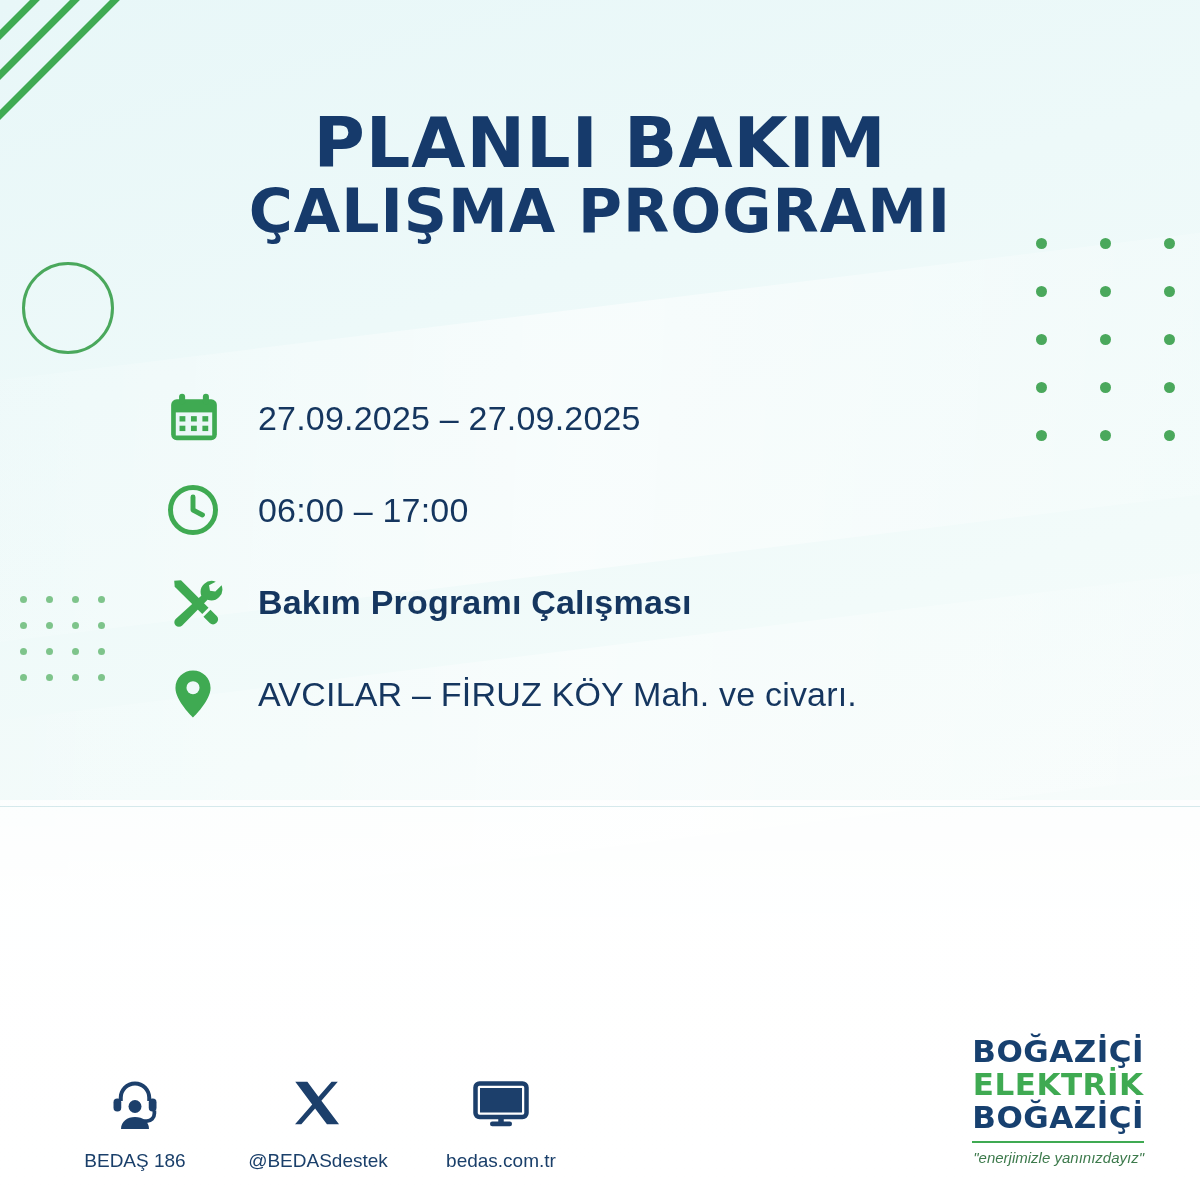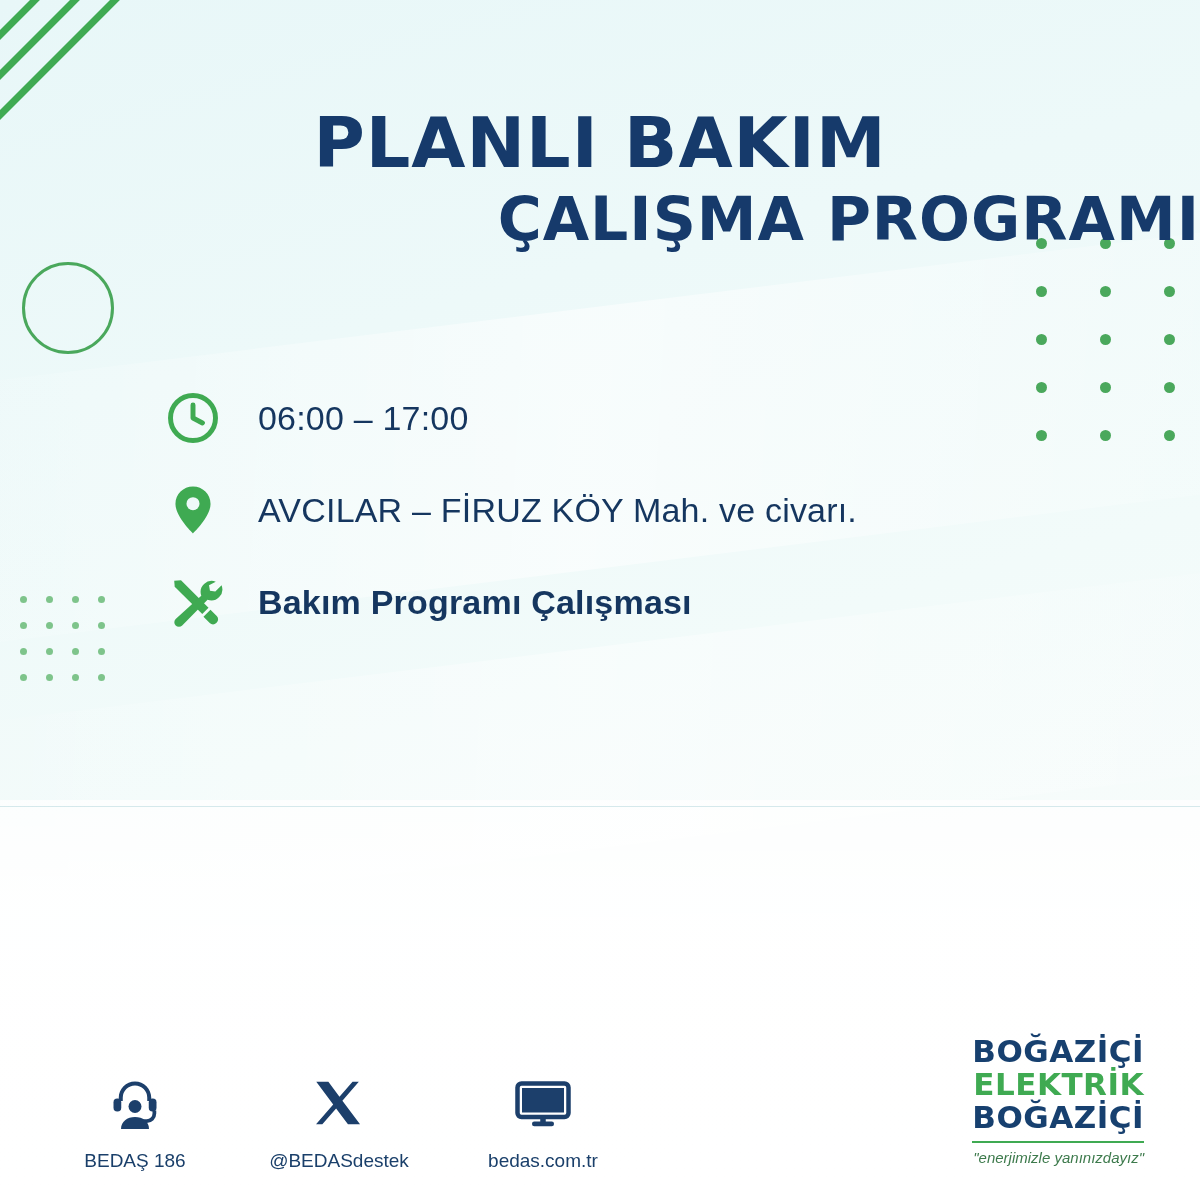--- a/index.html
+++ b/index.html
@@ -80,58 +80,57 @@
   .dots.left span { width: 7px; height: 7px; background: #7ec48b; }
 
   
   .title-wrap { position: absolute; top: 110px; left: 0; width: 1200px; text-align: center; }
   .title-main {
     font-size: 70px; font-weight: bold; letter-spacing: 1px;
     color: #163a6b; line-height: .95;
     font-family: "DejaVu Sans", sans-serif;
   }
   .title-sub {
-    margin-top: 12px;
+    margin-top: 4px;
     font-size: 60px; font-weight: bold; letter-spacing: 1px;
     color: #163a6b; line-height: 1;
     font-family: "DejaVu Sans", sans-serif;
-    text-align: right;
   }
 
   
   .info { position: absolute; top: 372px; left: 166px; width: 960px; }
   .row { display: flex; align-items: center; min-height: 92px; }
   .row .ic { width: 92px; flex: 0 0 92px; display: flex; align-items: center; justify-content: flex-start; }
   .row .tx {
     font-size: 34px; color: #15365f; letter-spacing: .2px;
     font-family: "Liberation Sans", sans-serif;
   }
   .row .tx.strong { font-weight: bold; }
 
   
   .footer { position: absolute; bottom: 28px; left: 0; width: 1200px; }
   .contacts {
     position: absolute; left: 60px; bottom: 0;
-    display: flex; align-items: flex-end; gap: 54px;
+    display: flex; align-items: flex-end; gap: 33px;
   }
   .contact { width: 150px; text-align: center; }
   .contact .cicon { height: 70px; display: flex; align-items: center; justify-content: center; }
   .contact .clabel {
     margin-top: 10px; font-size: 19px; color: #1a3f6a;
     font-family: "Liberation Sans", sans-serif;
   }
   .brand {
     position: absolute; right: 56px; bottom: 6px; text-align: right; margin-top: 16px;
   }
   .brand .l1, .brand .l2, .brand .l3 {
     font-family: "DejaVu Sans", sans-serif;
     font-weight: bold; font-size: 31px; line-height: 1.06; letter-spacing: .5px;
   }
   .brand .l1 { color: #17406f; }
-  .brand .l2 { color: #3faa52; }
+  .brand .l2 { color: #3faa52; text-align: center; }
   .brand .l3 { color: #17406f; }
   .brand .slogan {
     margin-top: 7px; padding-top: 6px;
     border-top: 2px solid #3faa52;
     font-size: 15px; color: #3d7a4c; font-style: italic;
     font-family: "Liberation Sans", sans-serif;
   }
 </style>
 </head>
 <body>
@@ -192,50 +191,69 @@
       <span></span>
   </div>
 
   <div class="title-wrap">
     <div class="title-main">PLANLI BAKIM</div>
     <div class="title-sub">ÇALIŞMA PROGRAMI</div>
   </div>
 
   <div class="info">
 
+    <div class="row">
+      <div class="ic">
+        <svg width="56" height="56" viewBox="0 0 24 24" aria-hidden="true">
+          <rect x="2.2" y="4" width="19.6" height="17.5" rx="2.4" fill="#3faa52"></rect>
+          <rect x="4.2" y="9.6" width="15.6" height="9.9" fill="#eaf7f7"></rect>
+          <rect x="5.6" y="1.6" width="2.6" height="4.6" rx="1.3" fill="#3faa52"></rect>
+          <rect x="15.8" y="1.6" width="2.6" height="4.6" rx="1.3" fill="#3faa52"></rect>
+          <g fill="#3faa52">
+            <rect x="5.8" y="11.2" width="2.5" height="2.3"></rect>
+            <rect x="10.7" y="11.2" width="2.5" height="2.3"></rect>
+            <rect x="15.6" y="11.2" width="2.5" height="2.3"></rect>
+            <rect x="5.8" y="15.3" width="2.5" height="2.3"></rect>
+            <rect x="10.7" y="15.3" width="2.5" height="2.3"></rect>
+            <rect x="15.6" y="15.3" width="2.5" height="2.3"></rect>
+          </g>
+        </svg>
+      </div>
+      <div class="tx">27.09.2025 – 27.09.2025</div>
+    </div>
 
     <div class="row">
       <div class="ic">
         <svg width="54" height="54" viewBox="0 0 24 24" aria-hidden="true">
           <circle cx="12" cy="12" r="10" fill="none" stroke="#3faa52" stroke-width="2.2"></circle>
           <path d="M12 6.2 V12 L16.2 14.2" fill="none" stroke="#3faa52" stroke-width="2.2" stroke-linecap="round" stroke-linejoin="round"></path>
         </svg>
       </div>
       <div class="tx">06:00 – 17:00</div>
-    </div>
-
-    <div class="row">
-      <div class="ic">
-        <svg width="54" height="56" viewBox="0 0 24 24" aria-hidden="true">
-          <path d="M12 1.6 c-4.3 0 -7.8 3.4 -7.8 7.7 c0 5.7 7.8 13.1 7.8 13.1 s7.8 -7.4 7.8 -13.1 c0 -4.3 -3.5 -7.7 -7.8 -7.7 z" fill="#3faa52"></path>
-          <circle cx="12" cy="9.2" r="2.9" fill="#eef9f9"></circle>
-        </svg>
-      </div>
-      <div class="tx">AVCILAR – FİRUZ KÖY Mah. ve civarı.</div>
     </div>
 
     <div class="row">
       <div class="ic">
         <svg width="58" height="58" viewBox="0 0 24 24" aria-hidden="true">
           <path d="M3.4 3.2 L6.2 3.0 L17.6 14.4 L15.0 17.0 L3.6 5.7 Z" fill="#3faa52"></path>
           <path d="M18.4 15.2 l2.6 2.6 a1.9 1.9 0 0 1 0 2.7 l-0.2 0.2 a1.9 1.9 0 0 1 -2.7 0 l-2.6 -2.6 z" fill="#3faa52"></path>
           <path d="M20.6 3.6 a4.6 4.6 0 0 0 -6.0 5.8 L4.0 19.0 a1.9 1.9 0 0 0 2.7 2.7 L17.2 11.1 a4.6 4.6 0 0 0 5.8 -6.0 l-2.6 2.6 -2.2 -0.4 -0.4 -2.2 z" fill="#3faa52"></path>
         </svg>
       </div>
       <div class="tx strong">Bakım Programı Çalışması</div>
+    </div>
+
+    <div class="row">
+      <div class="ic">
+        <svg width="54" height="56" viewBox="0 0 24 24" aria-hidden="true">
+          <path d="M12 1.6 c-4.3 0 -7.8 3.4 -7.8 7.7 c0 5.7 7.8 13.1 7.8 13.1 s7.8 -7.4 7.8 -13.1 c0 -4.3 -3.5 -7.7 -7.8 -7.7 z" fill="#3faa52"></path>
+          <circle cx="12" cy="9.2" r="2.9" fill="#eef9f9"></circle>
+        </svg>
+      </div>
+      <div class="tx">AVCILAR – FİRUZ KÖY Mah. ve civarı.</div>
     </div>
 
   </div>
 
   <div class="footer">
 
     <div class="contacts">
 
       <div class="contact">
         <div class="cicon">

